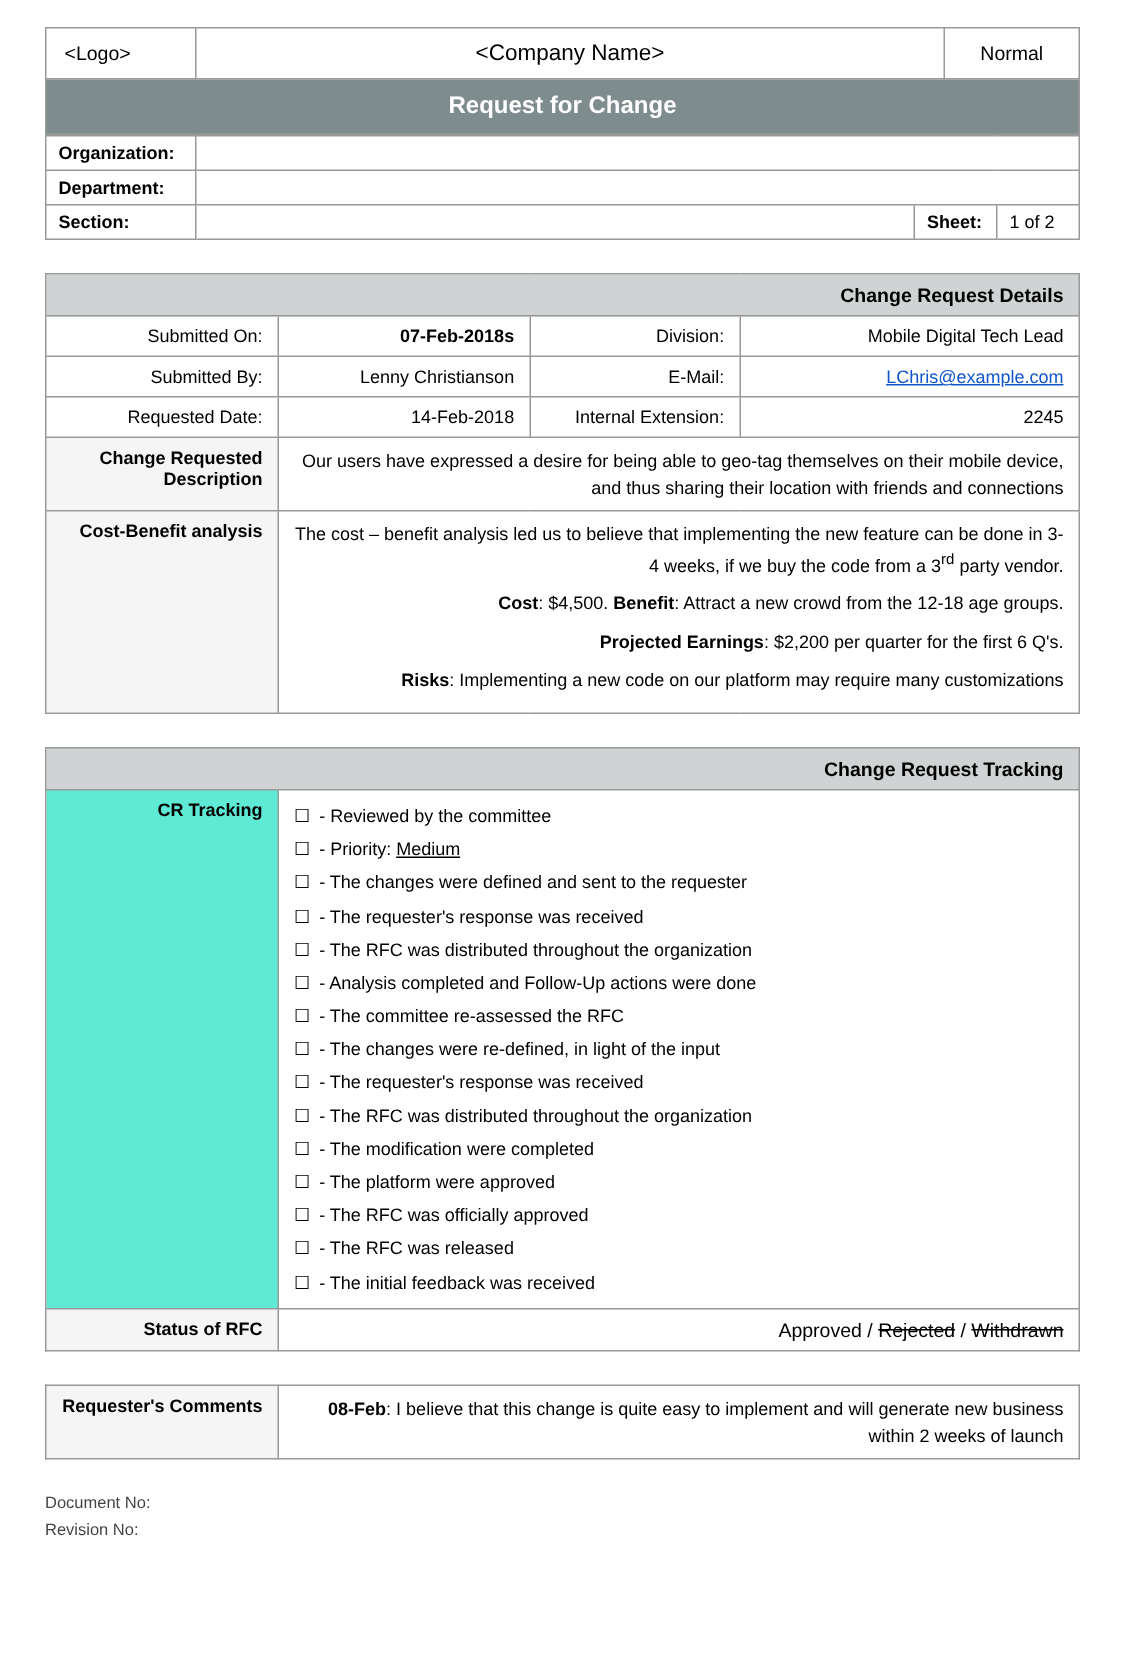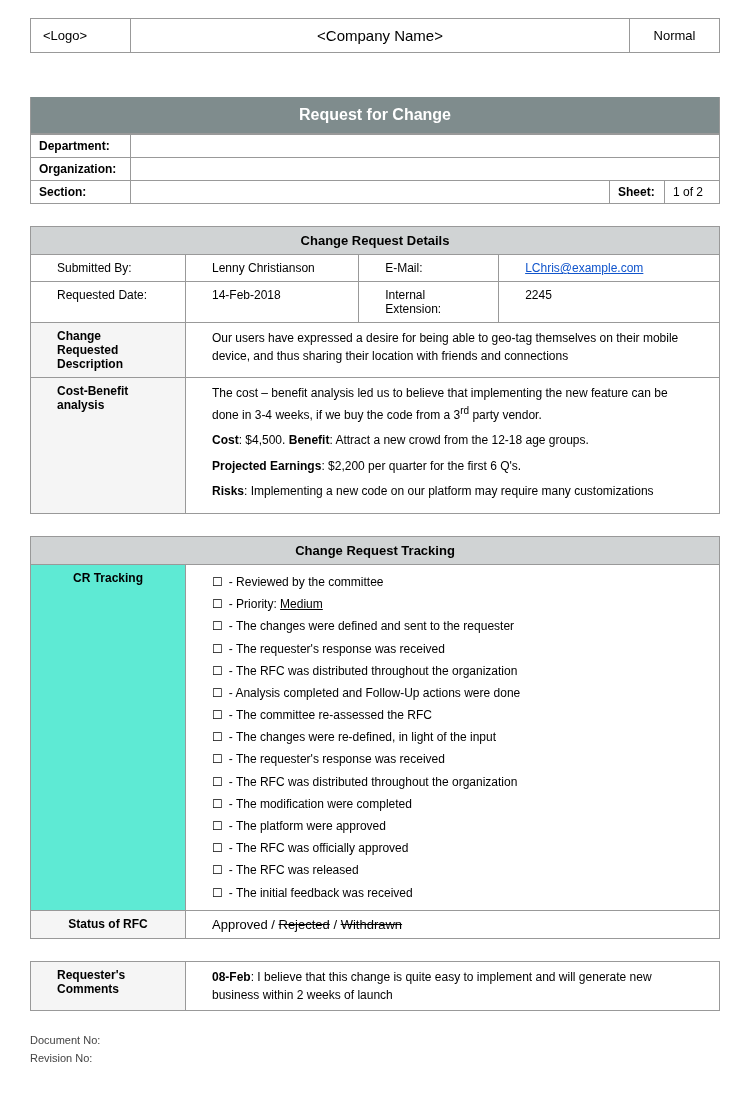--- a/index.html
+++ b/index.html
@@ -31,21 +31,20 @@
     
     .title-bar {
       background-color: #7f8c8d;
       color: #fff;
       text-align: center;
       font-size: 16px;
       font-weight: bold;
       padding: 9px 0;
       border: 1px solid #999;
       border-top: none;
-      margin-top: 44px;
     }
 
     
     .org-table {
       width: 100%;
       border-collapse: collapse;
       border: 1px solid #999;
       border-top: none;
     }
     .org-table td {
@@ -62,22 +61,23 @@
     .section-gap { height: 22px; }
 
     
     .section-table {
       width: 100%;
       border-collapse: collapse;
       border: 1px solid #999;
     }
     .section-table td, .section-table th {
       border: 1px solid #999;
-      padding: 6px 26px;
+      padding: 6px 10px;
       vertical-align: top;
+      text-align: right;
     }
     .section-header {
       background-color: #d0d3d4;
       text-align: center;
       font-weight: bold;
       font-size: 13px;
       padding: 7px;
     }
 
     .field-label { font-weight: normal; width: 140px; }
@@ -162,42 +162,48 @@
 </tbody>
   </table>
 
 <div class="title-bar">
   <span>Request for Change</span>
 </div>
 
 <table class="org-table">
   <tbody>
       <tr>
+    <td class="org-label">Organization:</td>
+    <td class="org-value" colspan="3"></td>
+  </tr>
+  <tr>
     <td class="org-label">Department:</td>
-    <td class="org-value" colspan="3"></td>
-  </tr>
-  <tr>
-    <td class="org-label">Organization:</td>
     <td class="org-value" colspan="3"></td>
   </tr>
   <tr>
     <td class="org-label">Section:</td>
     <td class="org-value"></td>
     <td class="sheet-label">Sheet:</td>
     <td class="sheet-value">1 of 2</td>
   </tr>
 </tbody>
   </table>
 
 <div class="section-gap"></div>
 
 <table class="section-table">
   <tbody>
       <tr>
     <td colspan="4" class="section-header">Change Request Details</td>
+  </tr>
+  <tr>
+    <td class="field-label">Submitted On:</td>
+    <td class="field-value">07-Feb-2018s</td>
+    <td class="field-label">Division:</td>
+    <td class="field-value-normal">Mobile Digital Tech Lead</td>
   </tr>
   <tr>
     <td class="field-label">Submitted By:</td>
     <td class="field-value-normal">Lenny Christianson</td>
     <td class="field-label">E-Mail:</td>
     <td class="field-value-normal">
       <a class="email-link">LChris@example.com</a>
     </td>
   </tr>
   <tr>

